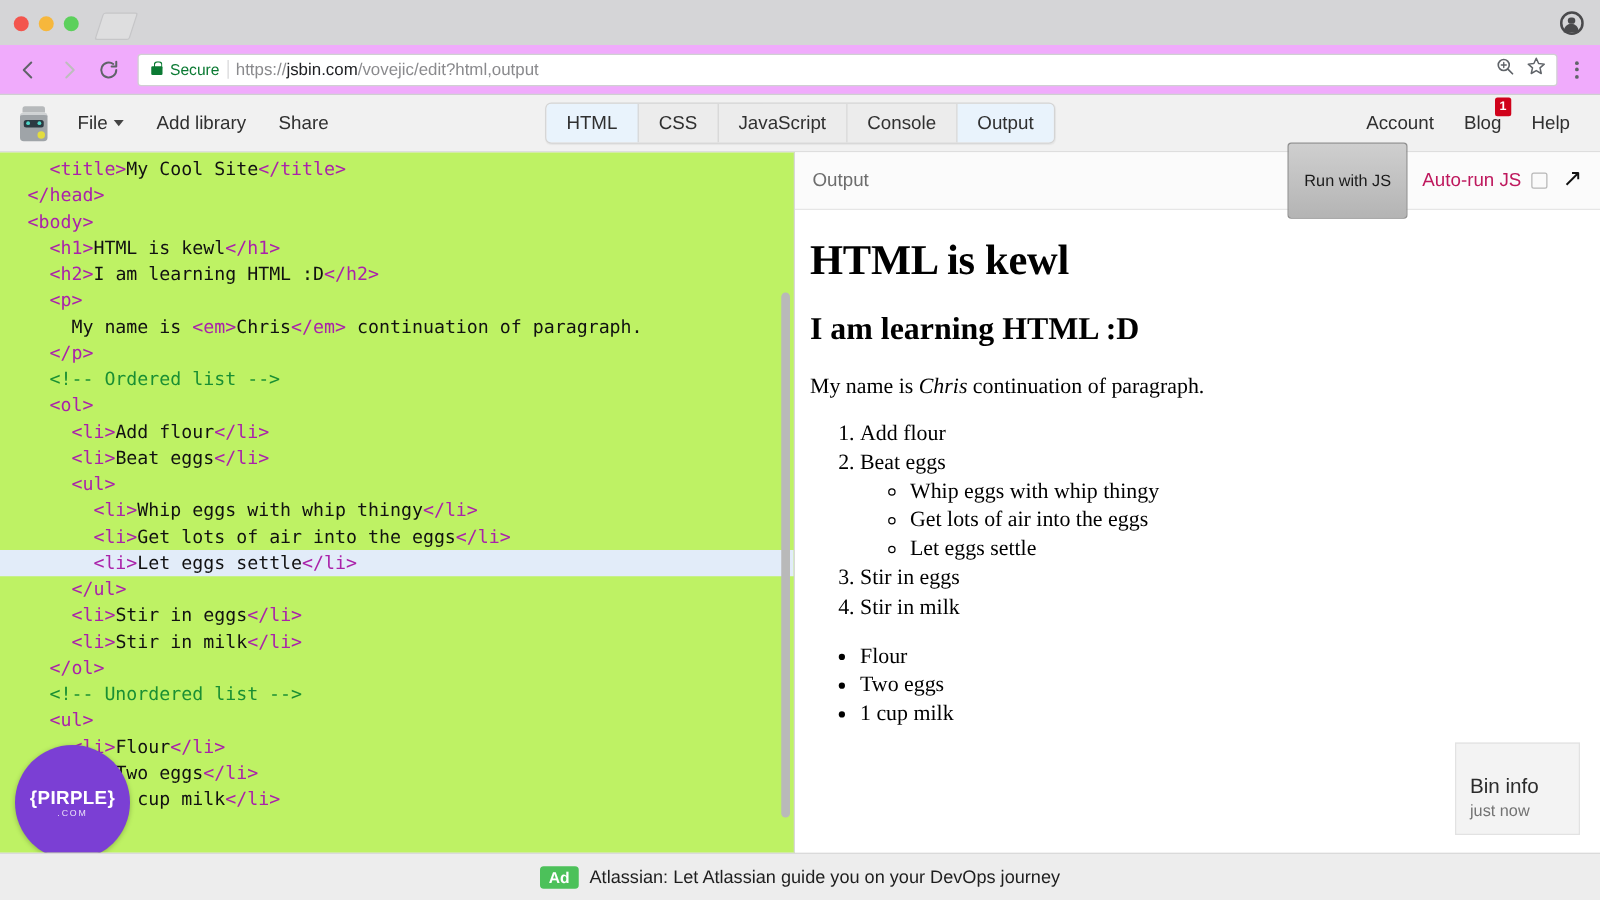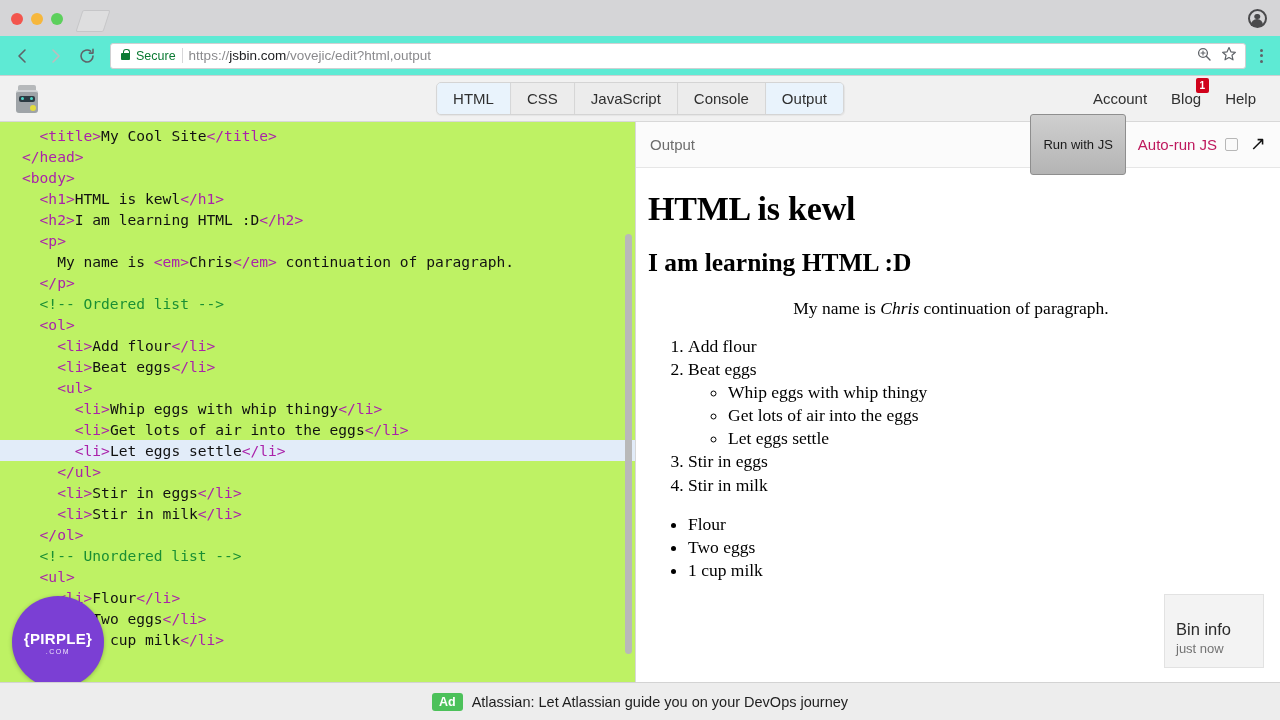--- a/index.html
+++ b/index.html
@@ -62,21 +62,21 @@
   .avatar-glyph {
     width:19px;height:19px;border-radius:50%;border:2px solid #4a4a4c;position:relative;
   }
   .avatar-glyph::before{content:"";position:absolute;left:50%;top:3.2px;transform:translateX(-50%);
     width:5.5px;height:5.5px;border-radius:50%;background:#4a4a4c;}
   .avatar-glyph::after{content:"";position:absolute;left:50%;bottom:-0.5px;transform:translateX(-50%);
     width:12px;height:7px;border-radius:6px 6px 0 0;background:#4a4a4c;}
 
   
   .omnirow {
-    height: 40px; background:#5eead4; display:flex; align-items:center;
+    height: 40px; background:#f0abfc; display:flex; align-items:center;
     padding: 0 10px; gap: 6px; flex:0 0 40px; border-bottom:1px solid #cfcfd1;
   }
   .navbtn { width:26px; height:26px; display:flex; align-items:center; justify-content:center; }
   .navbtn svg { display:block; }
   .omnibox {
     flex:1; height:26px; background:#fff; border:1px solid #cfd0d2; border-radius:3px;
     display:flex; align-items:center; padding:0 4px 0 10px; margin-left:4px; gap:6px;
   }
   .lock { width:9px; height:7px; background:#0b7a33; border-radius:1px; position:relative; margin-top:2px;}
   .lock::before{content:"";position:absolute;left:1.6px;top:-4px;width:5.8px;height:5px;
@@ -173,21 +173,21 @@
   .autorun { font-size:15px; color:#be185d; display:flex; align-items:center; gap:8px; }
   .chk { width:13px;height:13px;border:1px solid #b7b7b7;border-radius:2px;background:#fafafa;display:block;}
   .popout { font-size:19px; color:#111; line-height:1; transform:translateY(-1px); }
 
   .out-body {
     flex:1; overflow:hidden; padding:14px 26px 10px 12px;
     font-family:"Liberation Serif","DejaVu Serif",serif; color:#000; position:relative;
   }
   .out-body h1 { font-size:34px; font-weight:700; margin: 8px 0 20px 0; letter-spacing:-.2px;}
   .out-body h2 { font-size:25.5px; font-weight:700; margin: 0 0 20px 0; }
-  .out-body p  { font-size:17.5px; margin: 7px 0 16px 0; text-align: center; }
+  .out-body p  { font-size:17.5px; margin: 7px 0 16px 0; }
   .out-body em { font-style:italic; }
   .out-body ol, .out-body ul { margin: 0 0 16px 0; padding-left:40px; }
   .out-body ol { list-style: decimal; }
   .out-body ul { list-style: disc; }
   .out-body ol ul { list-style: circle; margin: 0; padding-left:40px; }
   .out-body li { font-size:17.5px; line-height:1.32; }
 
   .bin-info {
     position:absolute; right:16px; bottom:14px; width:100px;
     background:#f3f3f3; border:1px solid #e2e2e2; padding:25px 11px 11px 11px;
@@ -276,20 +276,25 @@
     <div class="jsbin-toolbar">
       <span class="robot">
         <span class="cap"></span>
           <span class="body"></span>
           <span class="visor"></span>
         <span class="eye e1"></span>
           <span class="eye e2"></span>
           <span class="dotty"></span>
       </span>
 
+      <div class="tb-group-left">
+        <span class="tb-item"><span>File</span><i class="caret-dn"></i></span>
+        <span class="tb-item">Add library</span>
+        <span class="tb-item">Share</span>
+      </div>
 
       <div class="panel-tabs">
         <span class="ptab active">HTML</span>
         <span class="ptab">CSS</span>
         <span class="ptab">JavaScript</span>
         <span class="ptab">Console</span>
         <span class="ptab active">Output</span>
       </div>
 
       <div class="tb-group-right">

